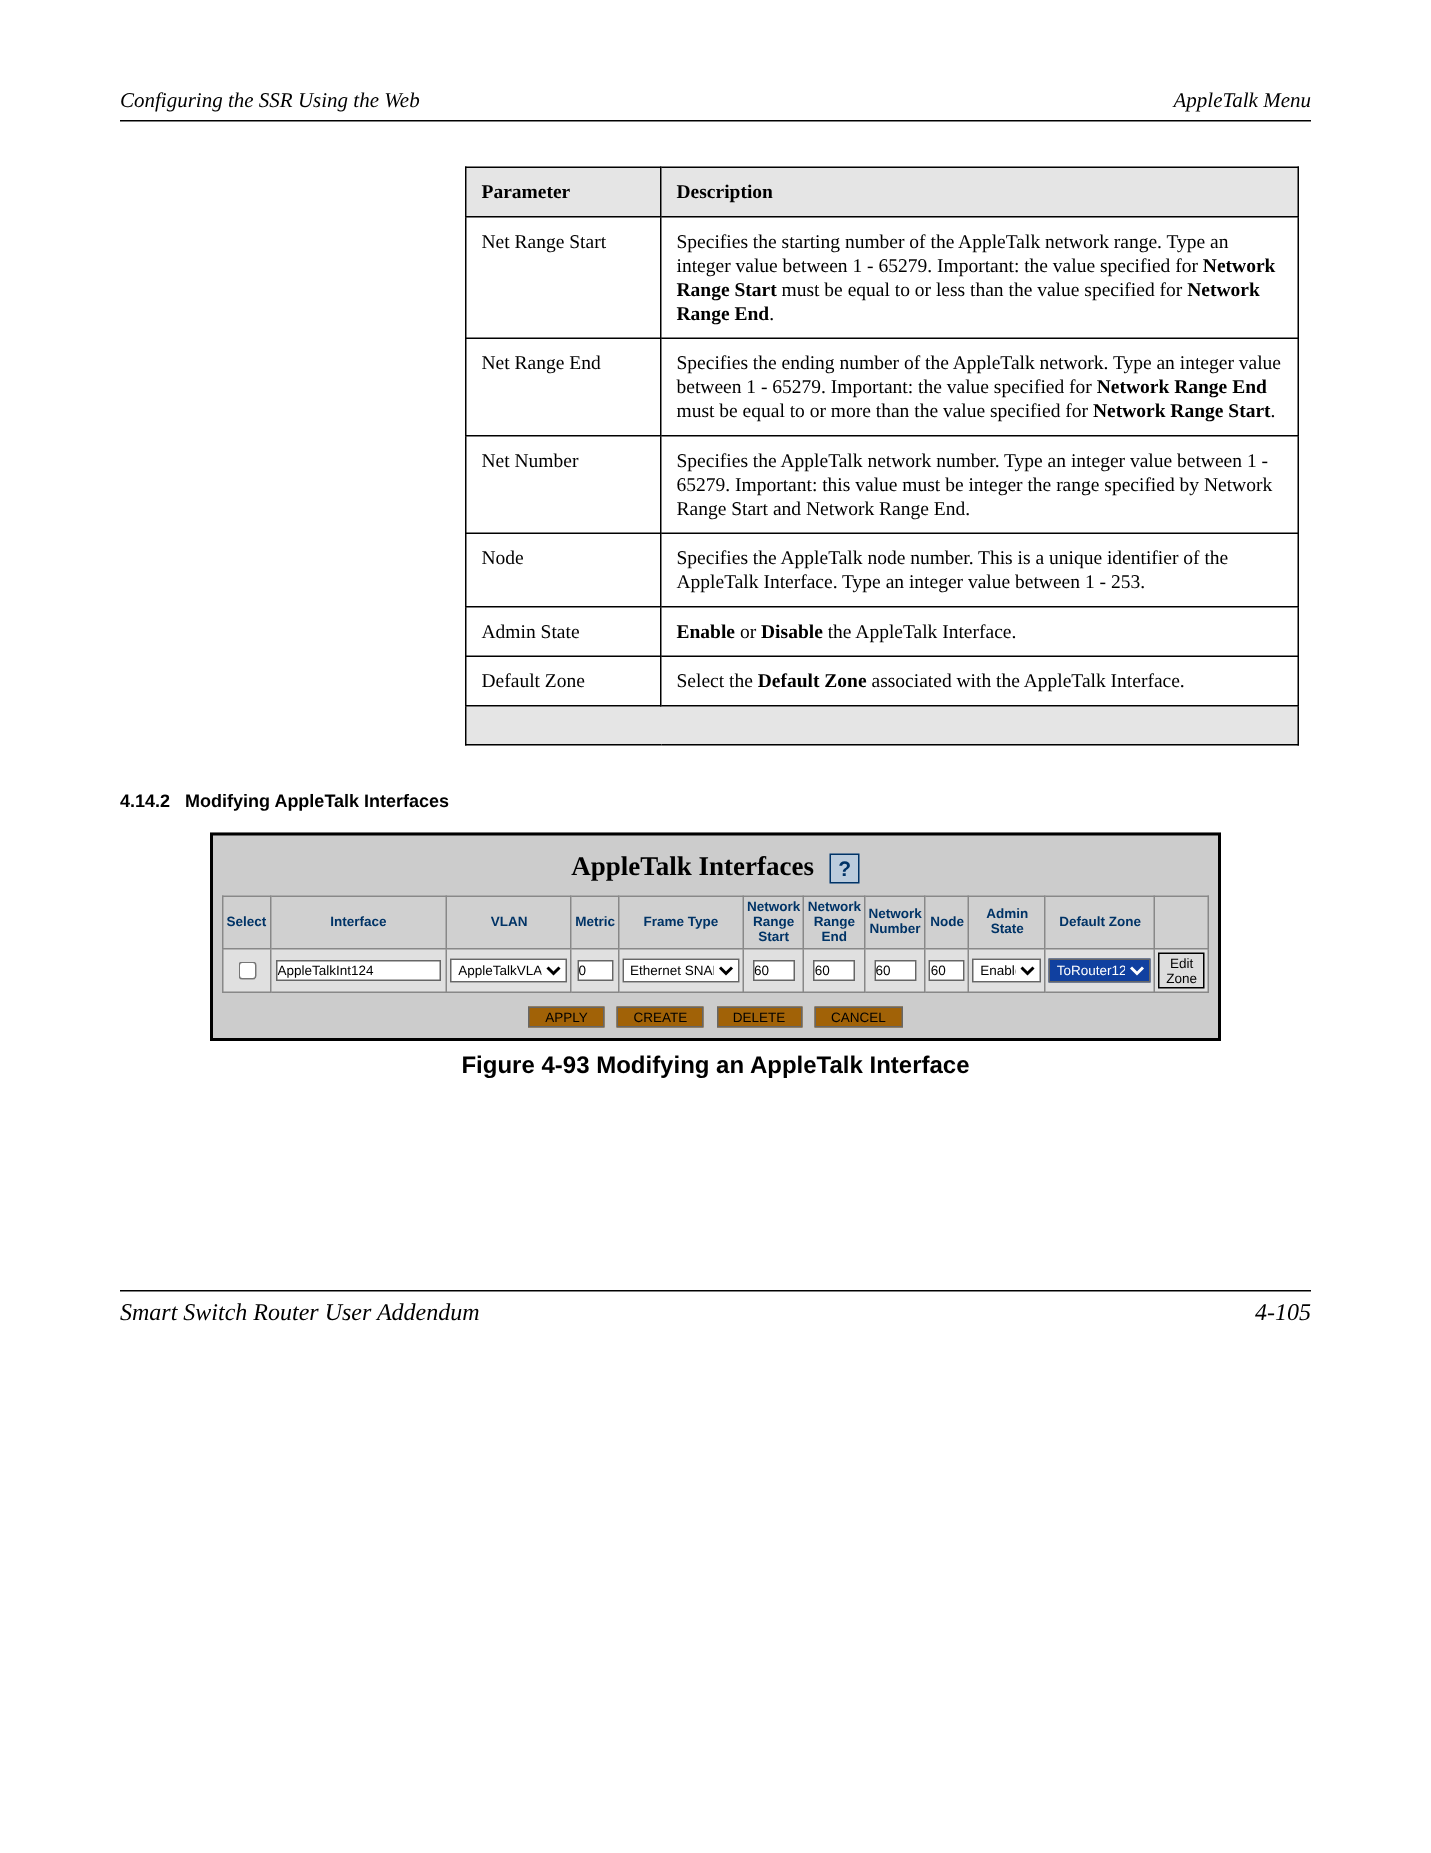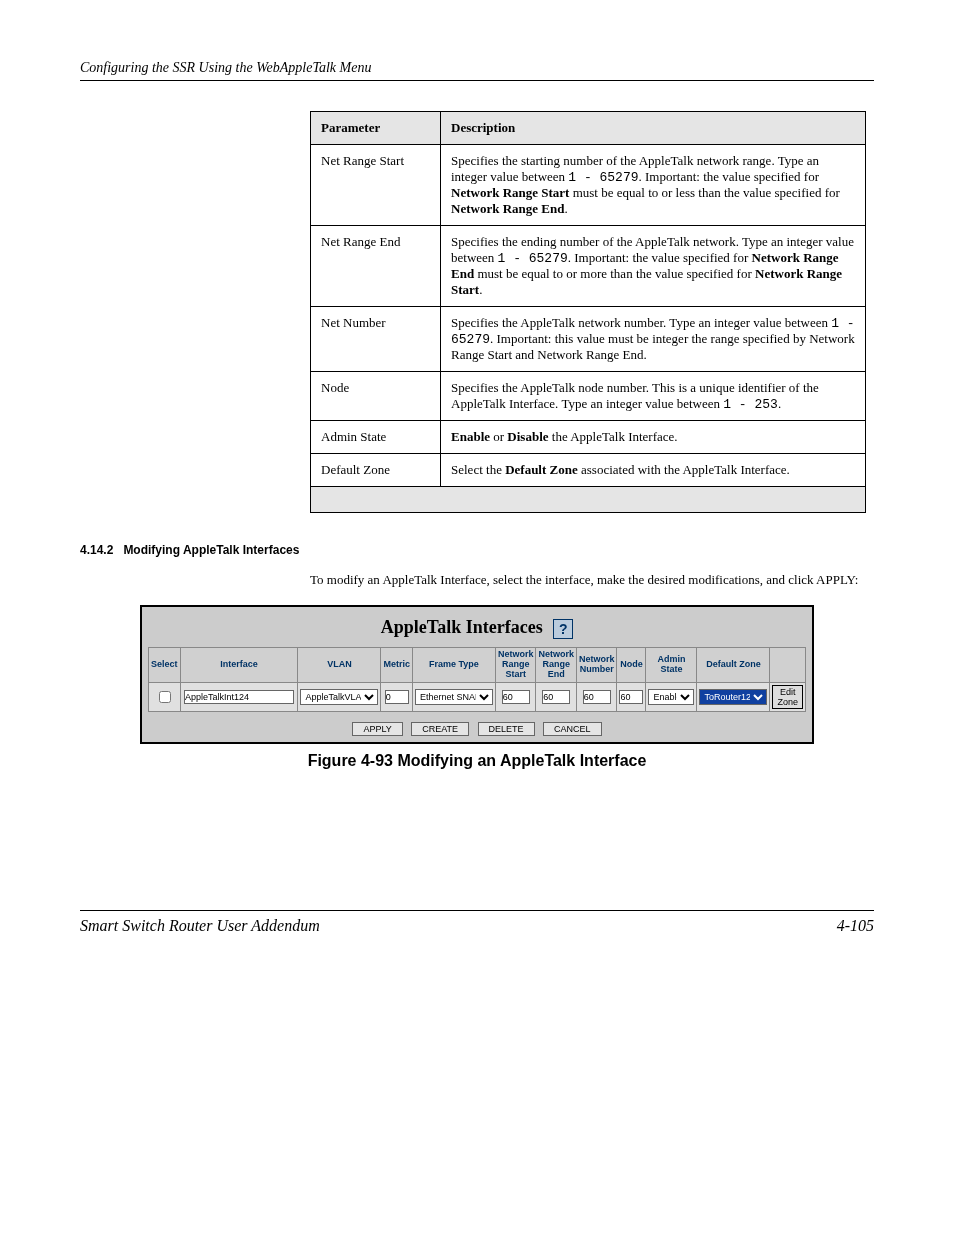--- a/index.html
+++ b/index.html
@@ -8,20 +8,21 @@
     font-family: "Times New Roman", Times, serif;
     color: #000;
     background: #fff;
     width: 954px;
   }
   .page {
     padding: 60px 80px 40px 80px;
   }
   .header-line {
     display: flex;
+    justify-content: space-between;
     font-style: italic;
     font-size: 14px;
     margin-bottom: 4px;
   }
   hr.rule {
     border: none;
     border-top: 1.5px solid #000;
     margin: 0 0 30px 0;
   }
   hr.rule-footer {
@@ -55,21 +56,21 @@
     background: #e5e5e5;
     font-weight: bold;
   }
   table.defs .col-param { width: 130px; }
   table.defs tfoot td {
     background: #e5e5e5;
     border: 1px solid #000;
     height: 26px;
     padding: 0;
   }
-  table.defs .mono-hint { font-family: Liberation Mono, monospace; }
+  table.defs .mono-hint { font-family: Liberation Serif, serif; }
   .strong-label { font-weight: bold; }
   .section-body {
     margin-left: 230px;
     width: 560px;
   }
   .body-para {
     font-size: 13px;
     line-height: 1.4;
     margin: 0 0 16px 0;
     text-align: justify;
@@ -156,21 +157,21 @@
   .dz-sel {
     background: #1040a0 !important;
     color: #fff !important;
   }
   .iw-buttons {
     text-align: center;
   }
   .iw-btn {
     display: inline-block;
     border: 1px solid #666;
-    background: #e5e5e5;
+    background: #a16207;
     font-size: 9px;
     font-family: Tahoma, Arial, sans-serif;
     padding: 1px 10px;
     margin: 0 2px;
   }
   .fig-caption {
     text-align: center;
     font-family: Arial, Helvetica, sans-serif;
     font-size: 16px;
     font-weight: bold;
@@ -242,23 +243,20 @@
             <td colspan="2"></td>
           </tr>
       </tfoot>
     </table>
   </div>
 
   <h2 class="section-head">
     <span class="num">4.14.2</span><span>Modifying AppleTalk Interfaces</span>
   </h2>
 
-  <div class="section-body">
-    <p class="body-para">To modify an AppleTalk Interface, select the interface, make the desired modifications, and click APPLY:</p>
-  </div>
 
   <div class="inner-window-wrap">
     <div class="inner-window">
       <div class="iw-title">
         <span>AppleTalk Interfaces</span>
         <span class="helpbox">?</span>
       </div>
       <table class="iw-grid">
         <thead>
           <tr>

